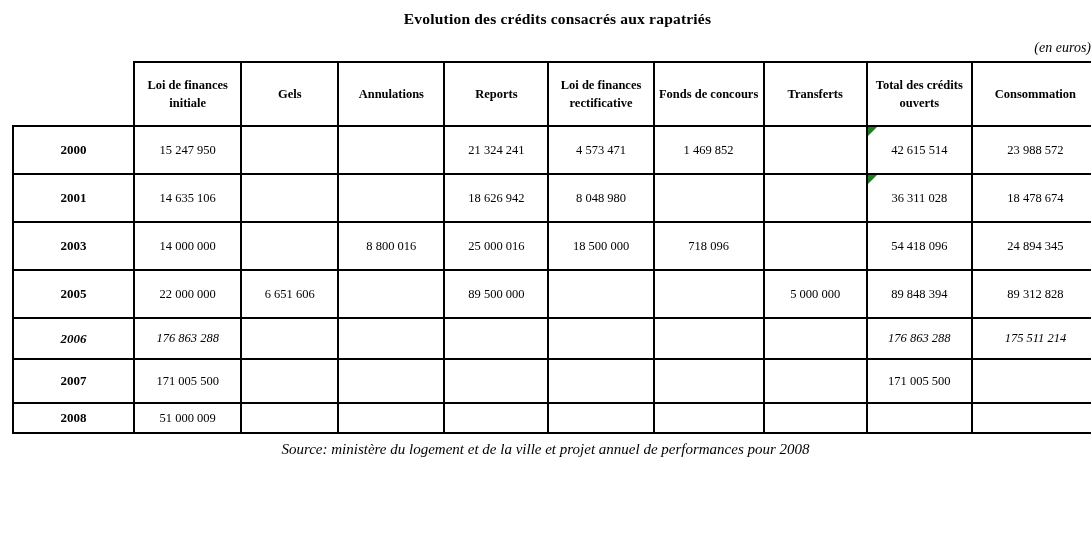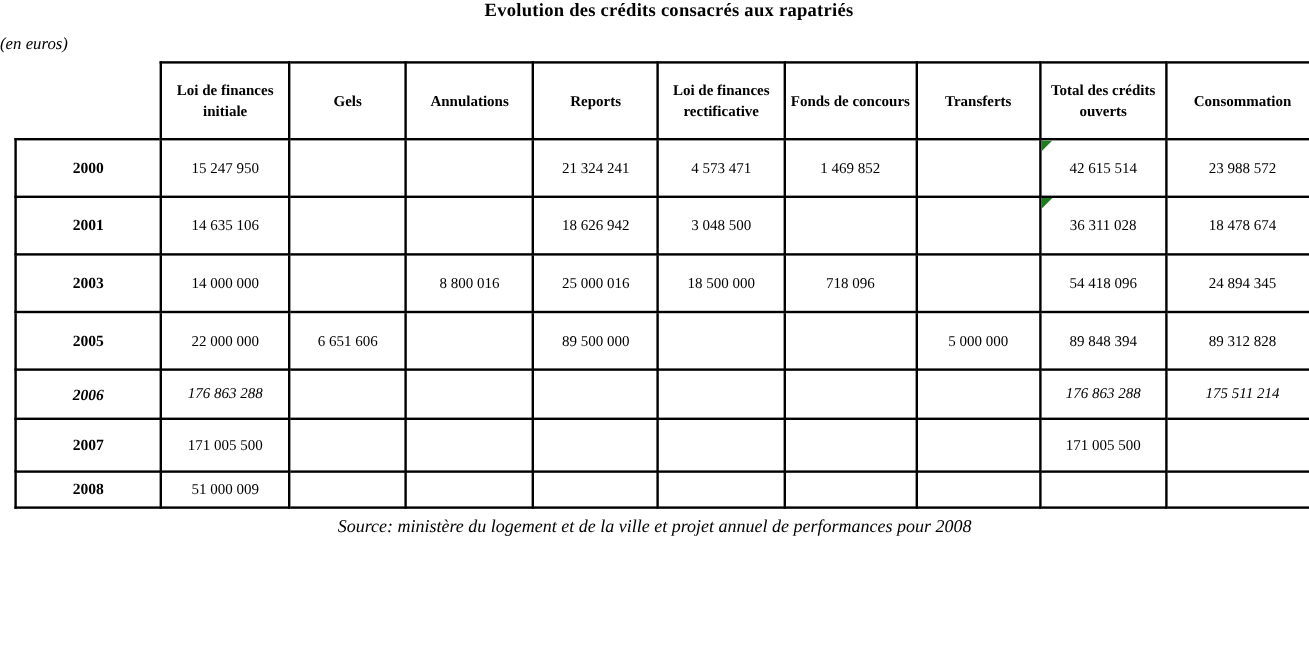--- a/index.html
+++ b/index.html
@@ -14,25 +14,26 @@
   }
   .page {
     position: relative;
     width: 1091px;
     height: 558px;
   }
   .title {
     text-align: center;
     font-weight: bold;
     font-size: 15.5px;
+    padding-top: 10px;
     letter-spacing: 0.2px;
     margin-left: 24px;
   }
   .subtitle {
-    text-align: left;
+    text-align: right;
     font-style: italic;
     font-size: 14px;
     margin-top: 12px;
   }
   table.credits {
     border-collapse: collapse;
     table-layout: fixed;
     margin-left: 12px;
     margin-top: 5px;
     width: 1088px;
@@ -131,21 +132,21 @@
       <td class="rel"><span class="marker" style="border-top-color: rgb(30, 126, 30);"></span><span>42 615 514</span></td>
       <td>23 988 572</td>
     </tr>
 
     <tr class="r-std">
       <th class="year">2001</th>
       <td>14 635 106</td>
       <td></td>
       <td></td>
       <td>18 626 942</td>
-      <td>3 048 500</td>
+      <td>8 048 980</td>
       <td></td>
       <td></td>
       <td class="rel"><span class="marker" style="border-top-color: rgb(30, 126, 30);"></span><span>36 311 028</span></td>
       <td>18 478 674</td>
     </tr>
 
 
     <tr class="r-std">
       <th class="year">2003</th>
       <td>14 000 000</td>

